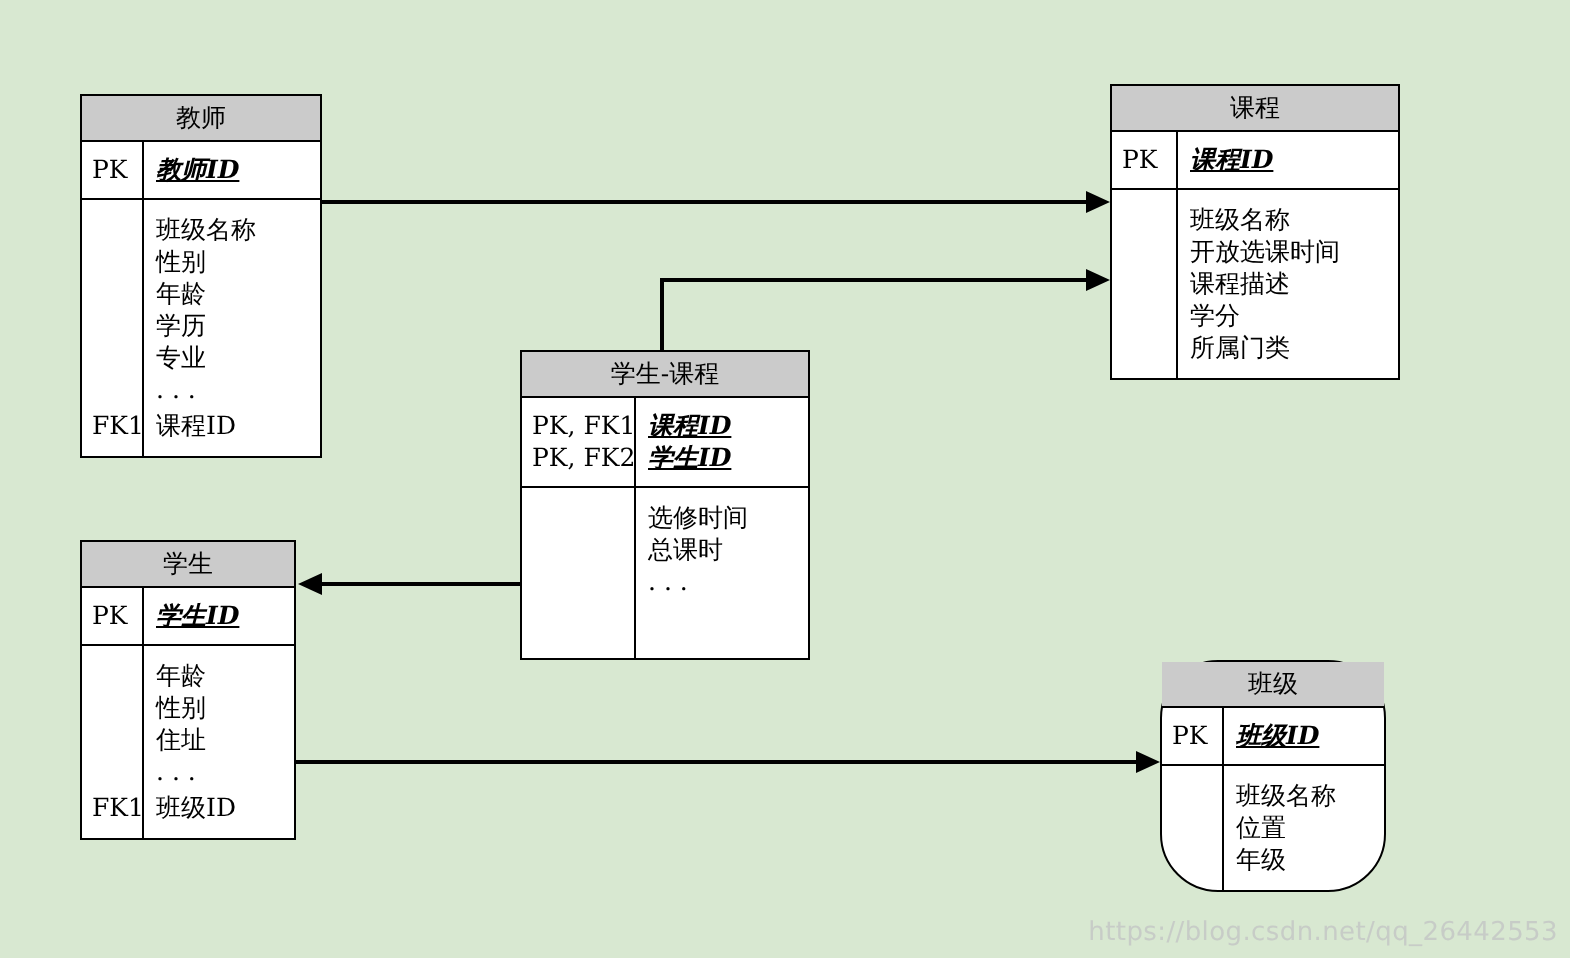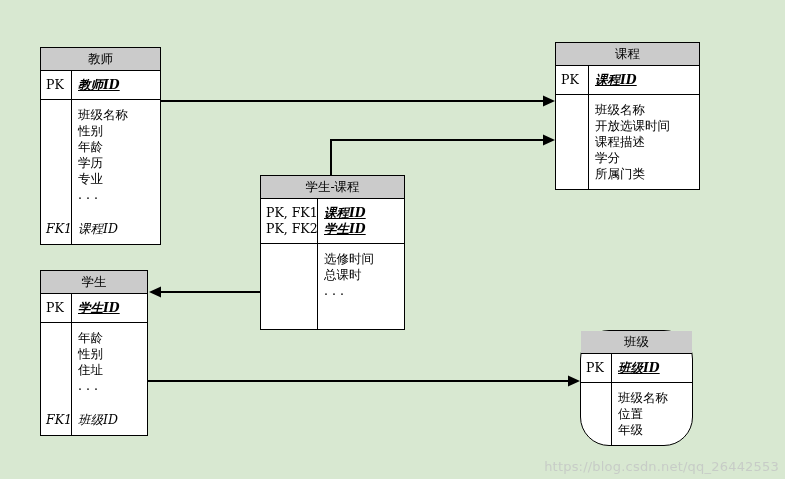--- a/index.html
+++ b/index.html
@@ -49,21 +49,21 @@
   .row { display:flex; }
   .row .tag {
     width:var(--tagw);
     flex:0 0 auto;
     padding:0 3px 0 5px;
     white-space:nowrap;
     overflow:hidden;
   }
   .row .val { padding:0 4px 0 7px; white-space:nowrap; }
   .keys .val { text-decoration:underline; font-weight:bold;font-style:italic; }
-  .row.fk { margin-top:18px;font-style:italic; }
+  .row.fk { margin-top:2px; }
 
   .watermark {
     position:absolute;
     right:6px; bottom:5px;
     font-size:13px;
     color:rgba(198,202,198,0.95);
     font-family:"DejaVu Sans","Liberation Sans",sans-serif;
     letter-spacing:0.2px;
   }
 </style>

